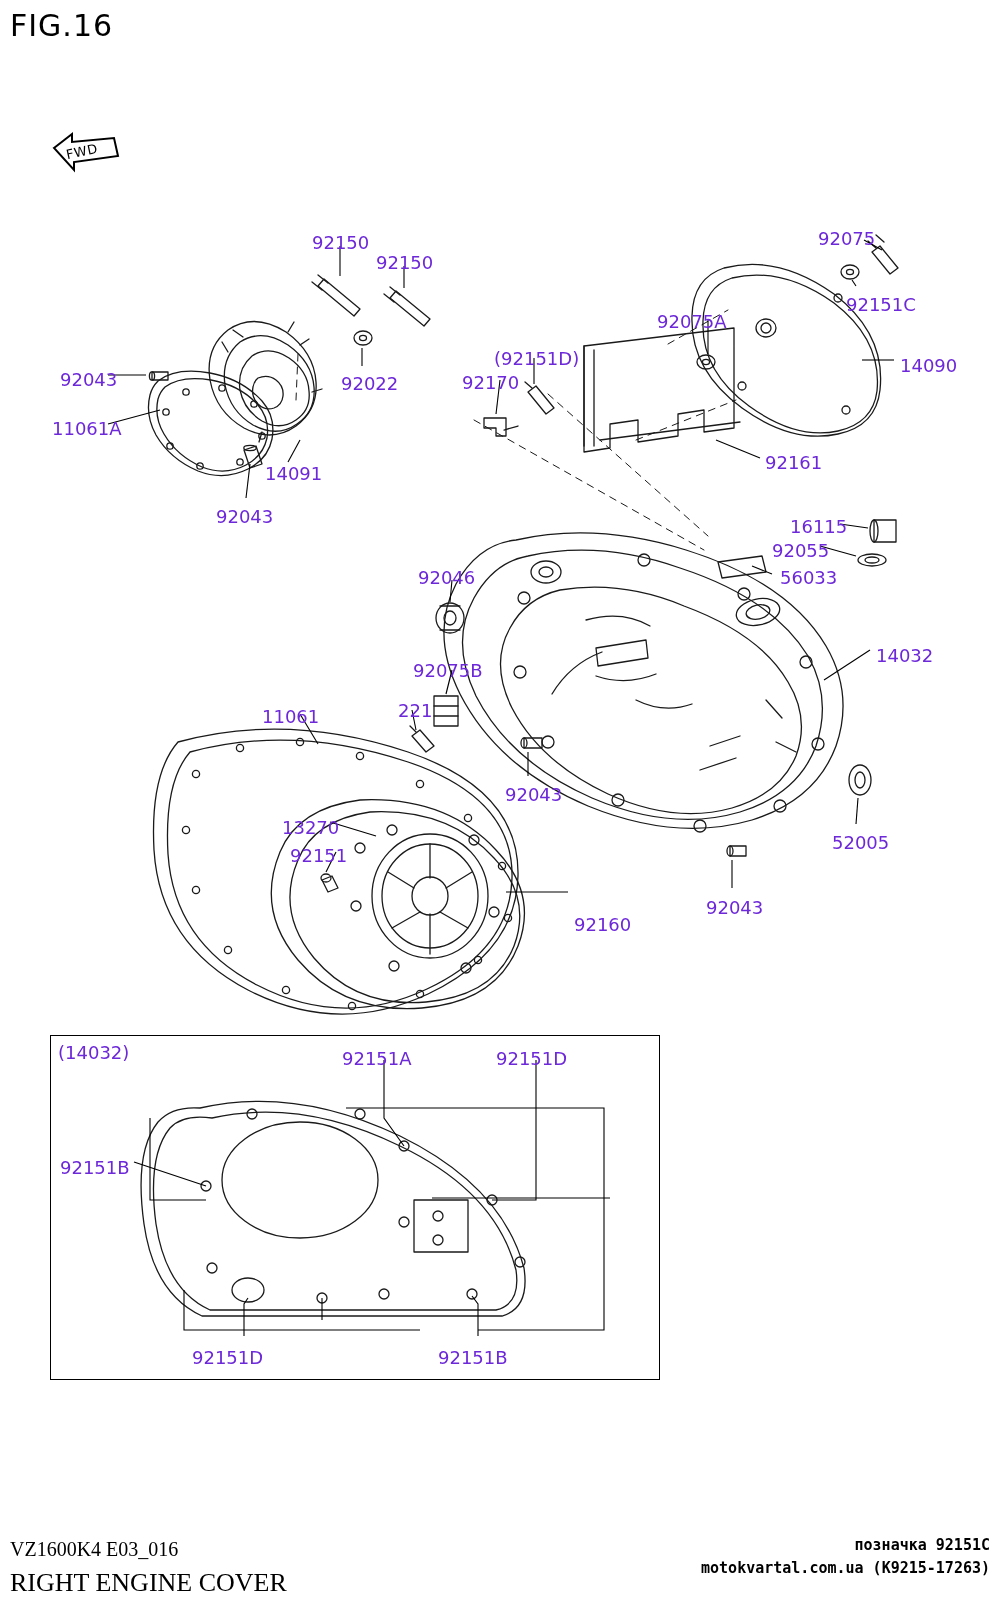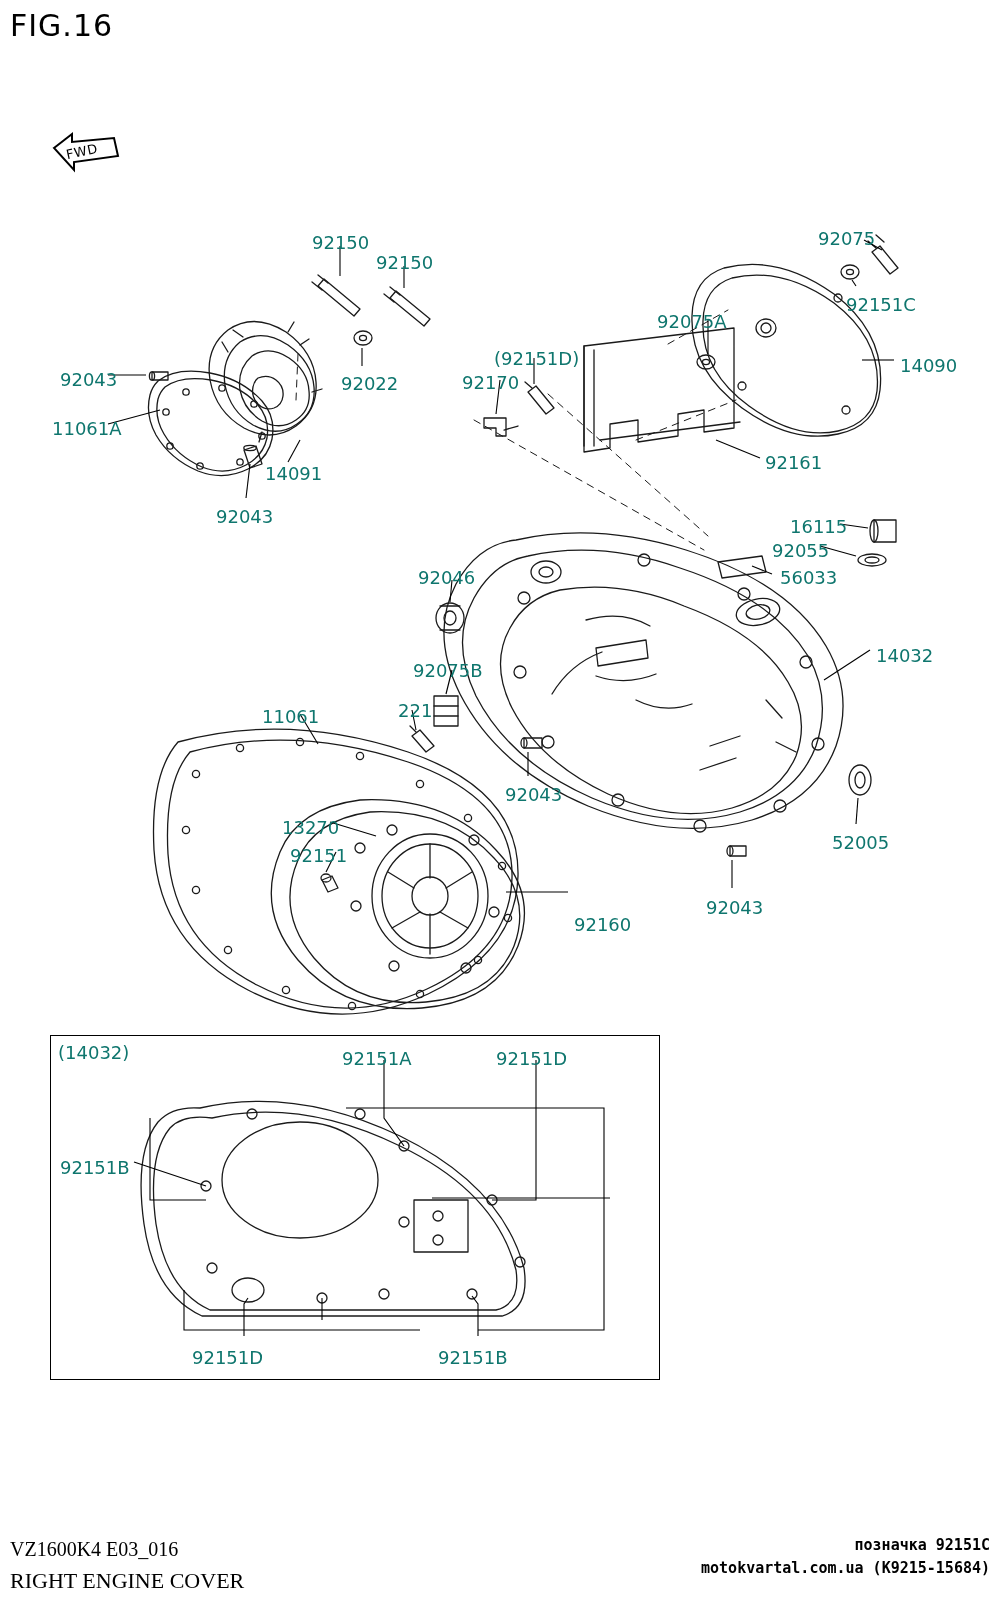--- a/index.html
+++ b/index.html
@@ -24,21 +24,21 @@
     top: 8px;
     font-size: 30px;
     letter-spacing: 1px;
     font-family: "DejaVu Sans", sans-serif;
   }
   .label {
     position: absolute;
     font-size: 18px;
     font-family: "DejaVu Sans", sans-serif;
     white-space: nowrap;
-    color: #0f766e;
+    color: #6d28d9;
   }
   .diagram-svg {
     position: absolute;
     left: 0;
     top: 0;
   }
   .inset-box {
     position: absolute;
     left: 50px;
     top: 1035px;
@@ -367,17 +367,17 @@
   <div class="label" style="left:574px; top:888px;margin-top:26px;">92160</div>
   <div class="label" style="left:706px; top:897px;">92043</div>
 
   <div class="label" style="left:342px; top:1048px;">92151A</div>
   <div class="label" style="left:496px; top:1048px;">92151D</div>
   <div class="label" style="left:60px;  top:1157px;">92151B</div>
   <div class="label" style="left:192px; top:1347px;">92151D</div>
   <div class="label" style="left:438px; top:1347px;">92151B</div>
 
   <div class="footer-left" style="top:1538px;">VZ1600K4 E03_016</div>
-  <div class="footer-left" style="top:1568px; font-size:22px;">RIGHT ENGINE COVER</div>
+  <div class="footer-left" style="top:1568px; font-size:26px;">RIGHT ENGINE COVER</div>
   <div class="footer-right" style="top:1536px;">позначка 92151C</div>
-  <div class="footer-right line2" style="top:1559px;">motokvartal.com.ua (K9215-15684)</div>
+  <div class="footer-right line2" style="top:1559px;">motokvartal.com.ua (K9215-17263)</div>
 
 </div>
 
 </body></html>

